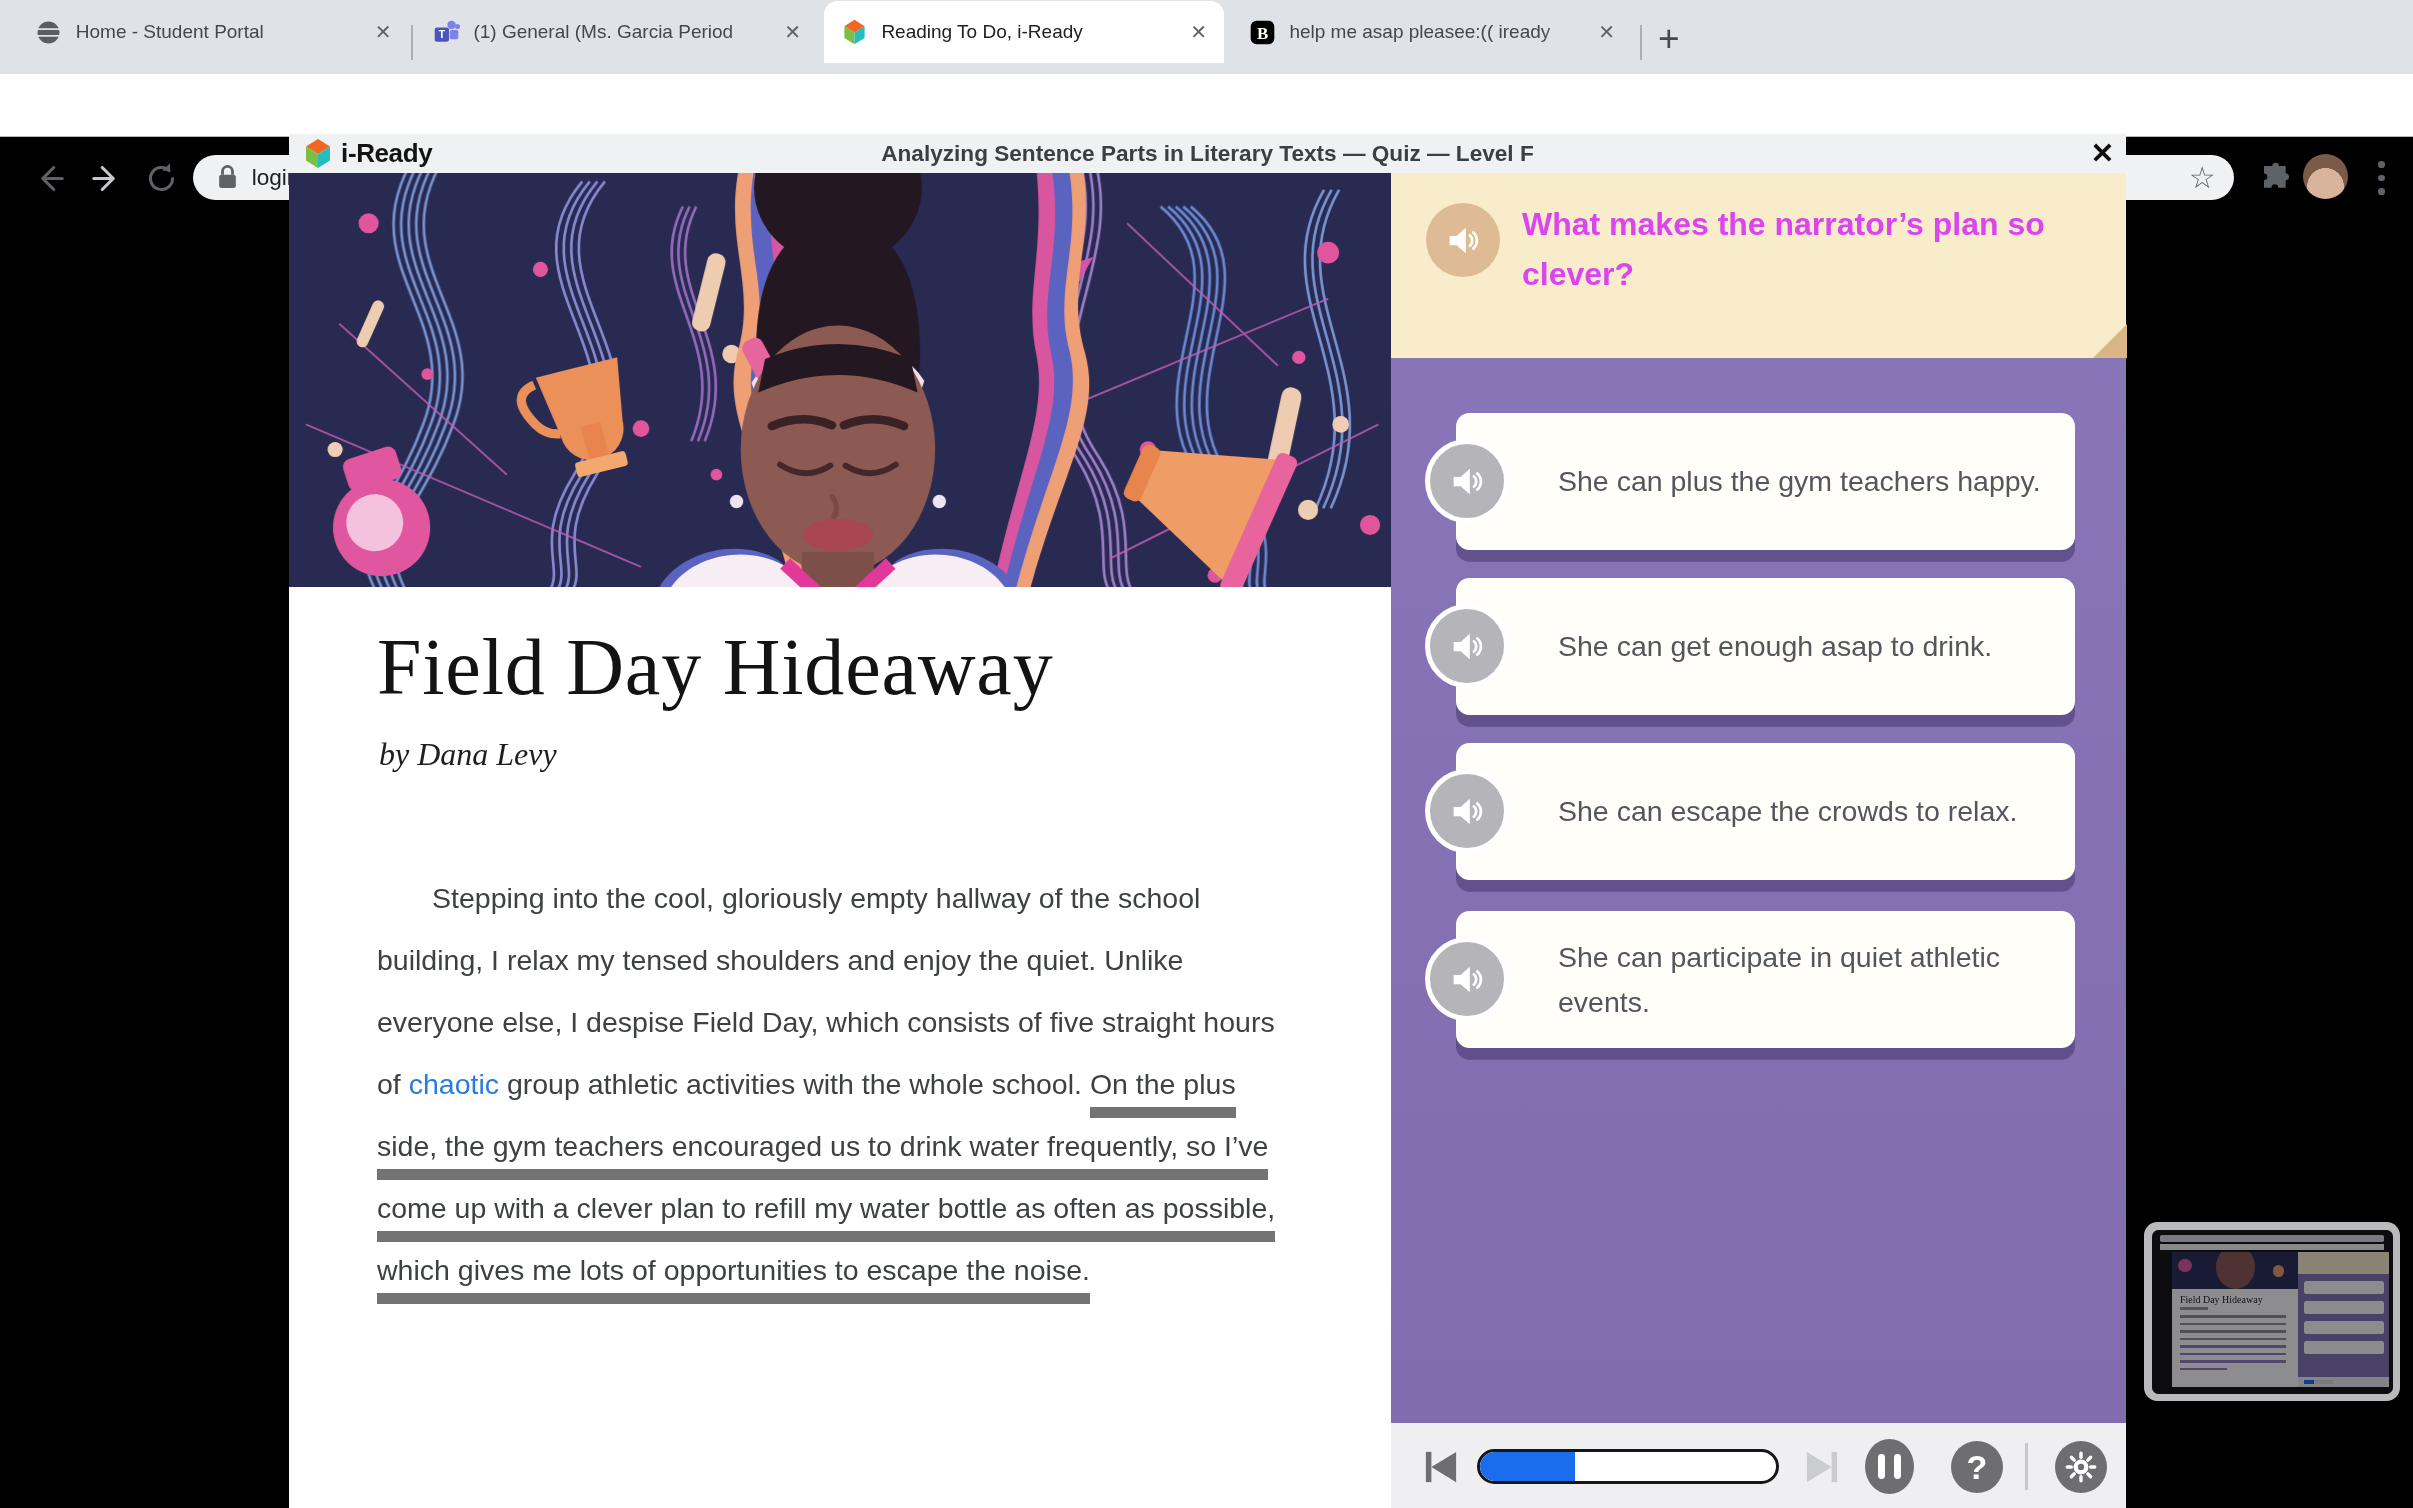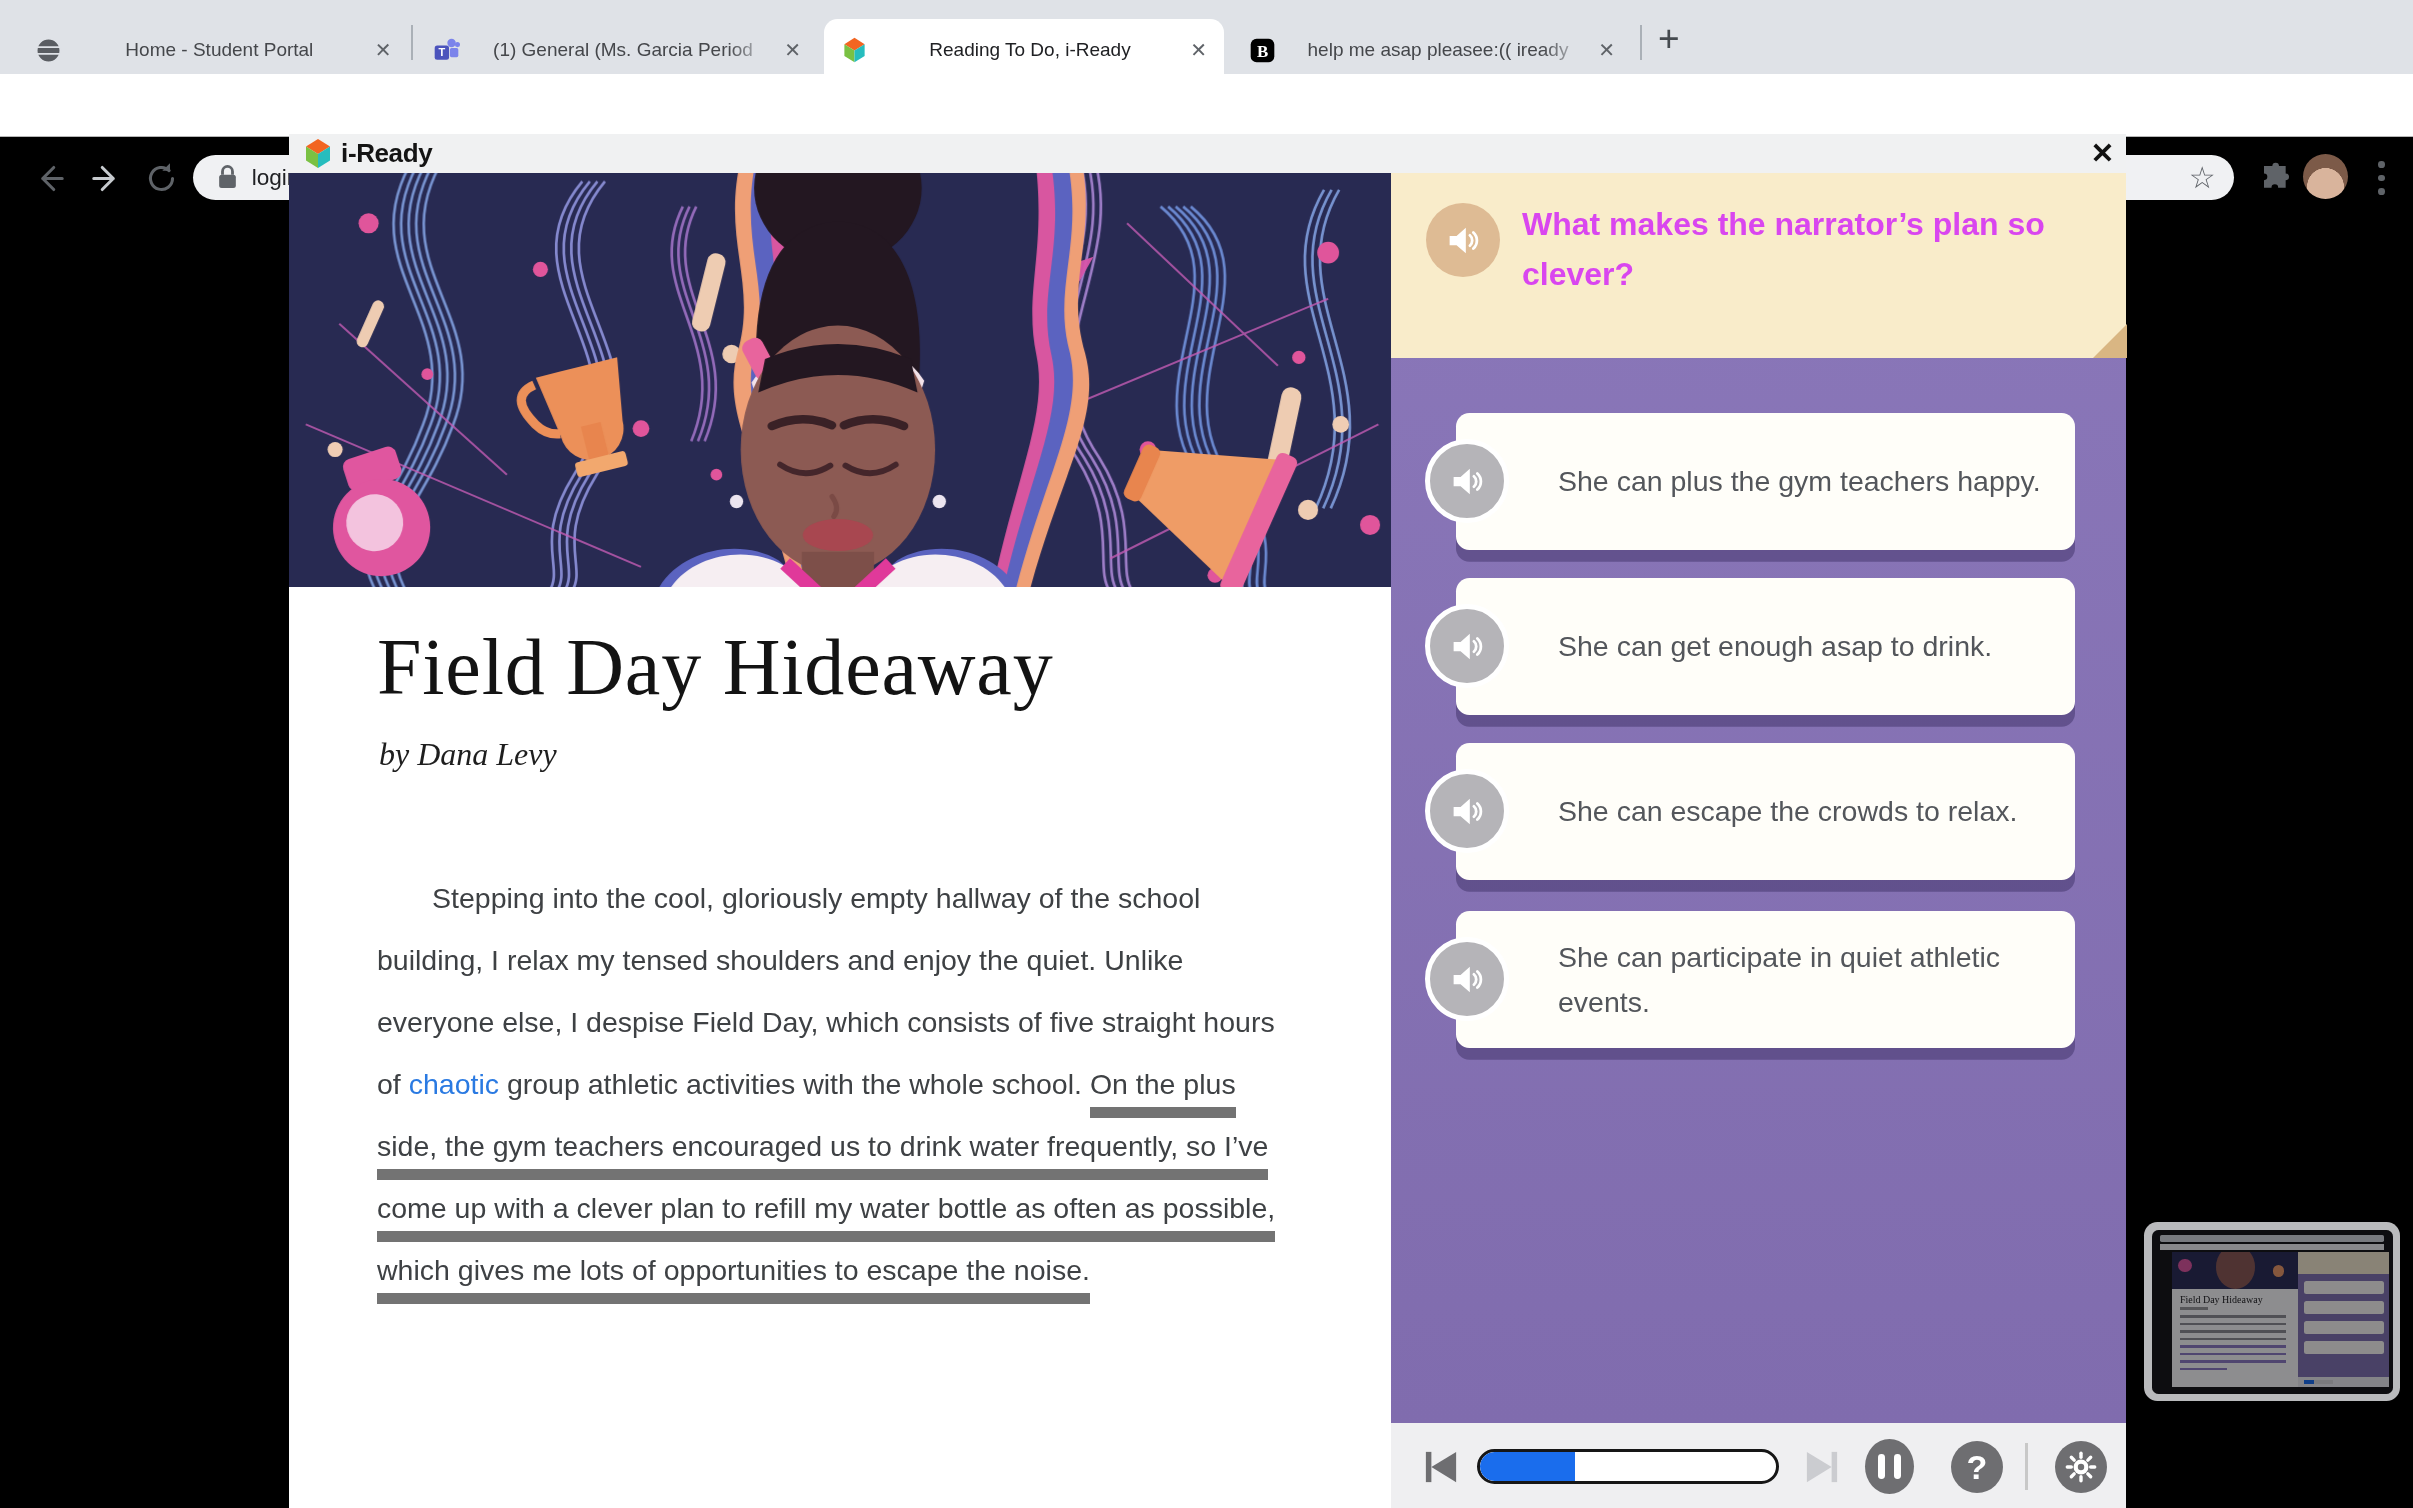--- a/index.html
+++ b/index.html
@@ -1,21 +1,21 @@
 <!DOCTYPE html>
 <html style="font-size:13.4px"><head>
 <meta charset="utf-8">
 <style>
   html,body{margin:0;padding:0;background:#000;width:2413px;height:1508px;overflow:hidden;
     font-family:"Liberation Sans",sans-serif;-webkit-font-smoothing:antialiased;}
   .abs{position:absolute;}
   
   #tabstrip{left:0;top:0;width:2413px;height:74px;background:#dfe2e7;}
-  .tab{top:19px;height:62px;border-radius:13.4px 13.4px 0 0;display:flex;align-items:center;
-       padding:0 17px;box-sizing:border-box;color:#45474b;font-size:19px;text-align:center;}
+  .tab{top:1px;height:62px;border-radius:13.4px 13.4px 0 0;display:flex;align-items:center;
+       padding:0 17px;box-sizing:border-box;color:#45474b;font-size:19px;}
   .tab.active{background:#fff;color:#202124;}
   .tab .fav{width:27px;height:27px;margin-right:13.4px;flex:0 0 auto;position:relative;}
   .tab .t-title{white-space:nowrap;overflow:hidden;text-overflow:clip;flex:1;
        -webkit-mask-image:linear-gradient(90deg,#000 85%,transparent);mask-image:linear-gradient(90deg,#000 85%,transparent);}
   .tab .t-close{font-size:20px;color:#5f6368;margin-left:11.7px;flex:0 0 auto;}
   .tabsep{top:25px;width:1.7px;height:35px;background:#aab0b7;}
   #newtab{top:20px;left:1658px;font-size:37px;color:#454a4f;line-height:37px;}
   #toolbar{left:0;top:74px;width:2413px;height:62px;background:#fff;box-shadow:0 0.8px 0 #e3e3e3;}
   .navic{top:85px;width:39px;height:39px;color:#5f6368;}
   #omnibox{left:193px;top:81px;width:2041px;height:45px;background:#f0f1f3;border-radius:22.6px;
@@ -174,20 +174,21 @@
   </span>
   <span class="abs avatar"></span>
   <span class="abs dots">
       <i></i>
       <i></i>
       <i></i>
     </span>
 </div>
 
 <div class="abs" id="quizheader">
+  <span id="qh-title">Analyzing Sentence Parts in Literary Texts — Quiz — Level F</span>
   <span id="brand">
     <svg width="32" height="32" viewBox="0 0 32 32">
         <polygon points="16,1 28,8.5 16,16 4,8.5" fill="#f26522"></polygon>
         <polygon points="4,8.5 16,16 16,30 4,22.5" fill="#7ac143"></polygon>
         <polygon points="28,8.5 16,16 16,30 28,22.5" fill="#26bdbe"></polygon>
       </svg>
     <span class="word">i-Ready</span>
   </span>
   <span id="qh-close">✕</span>
 </div>

